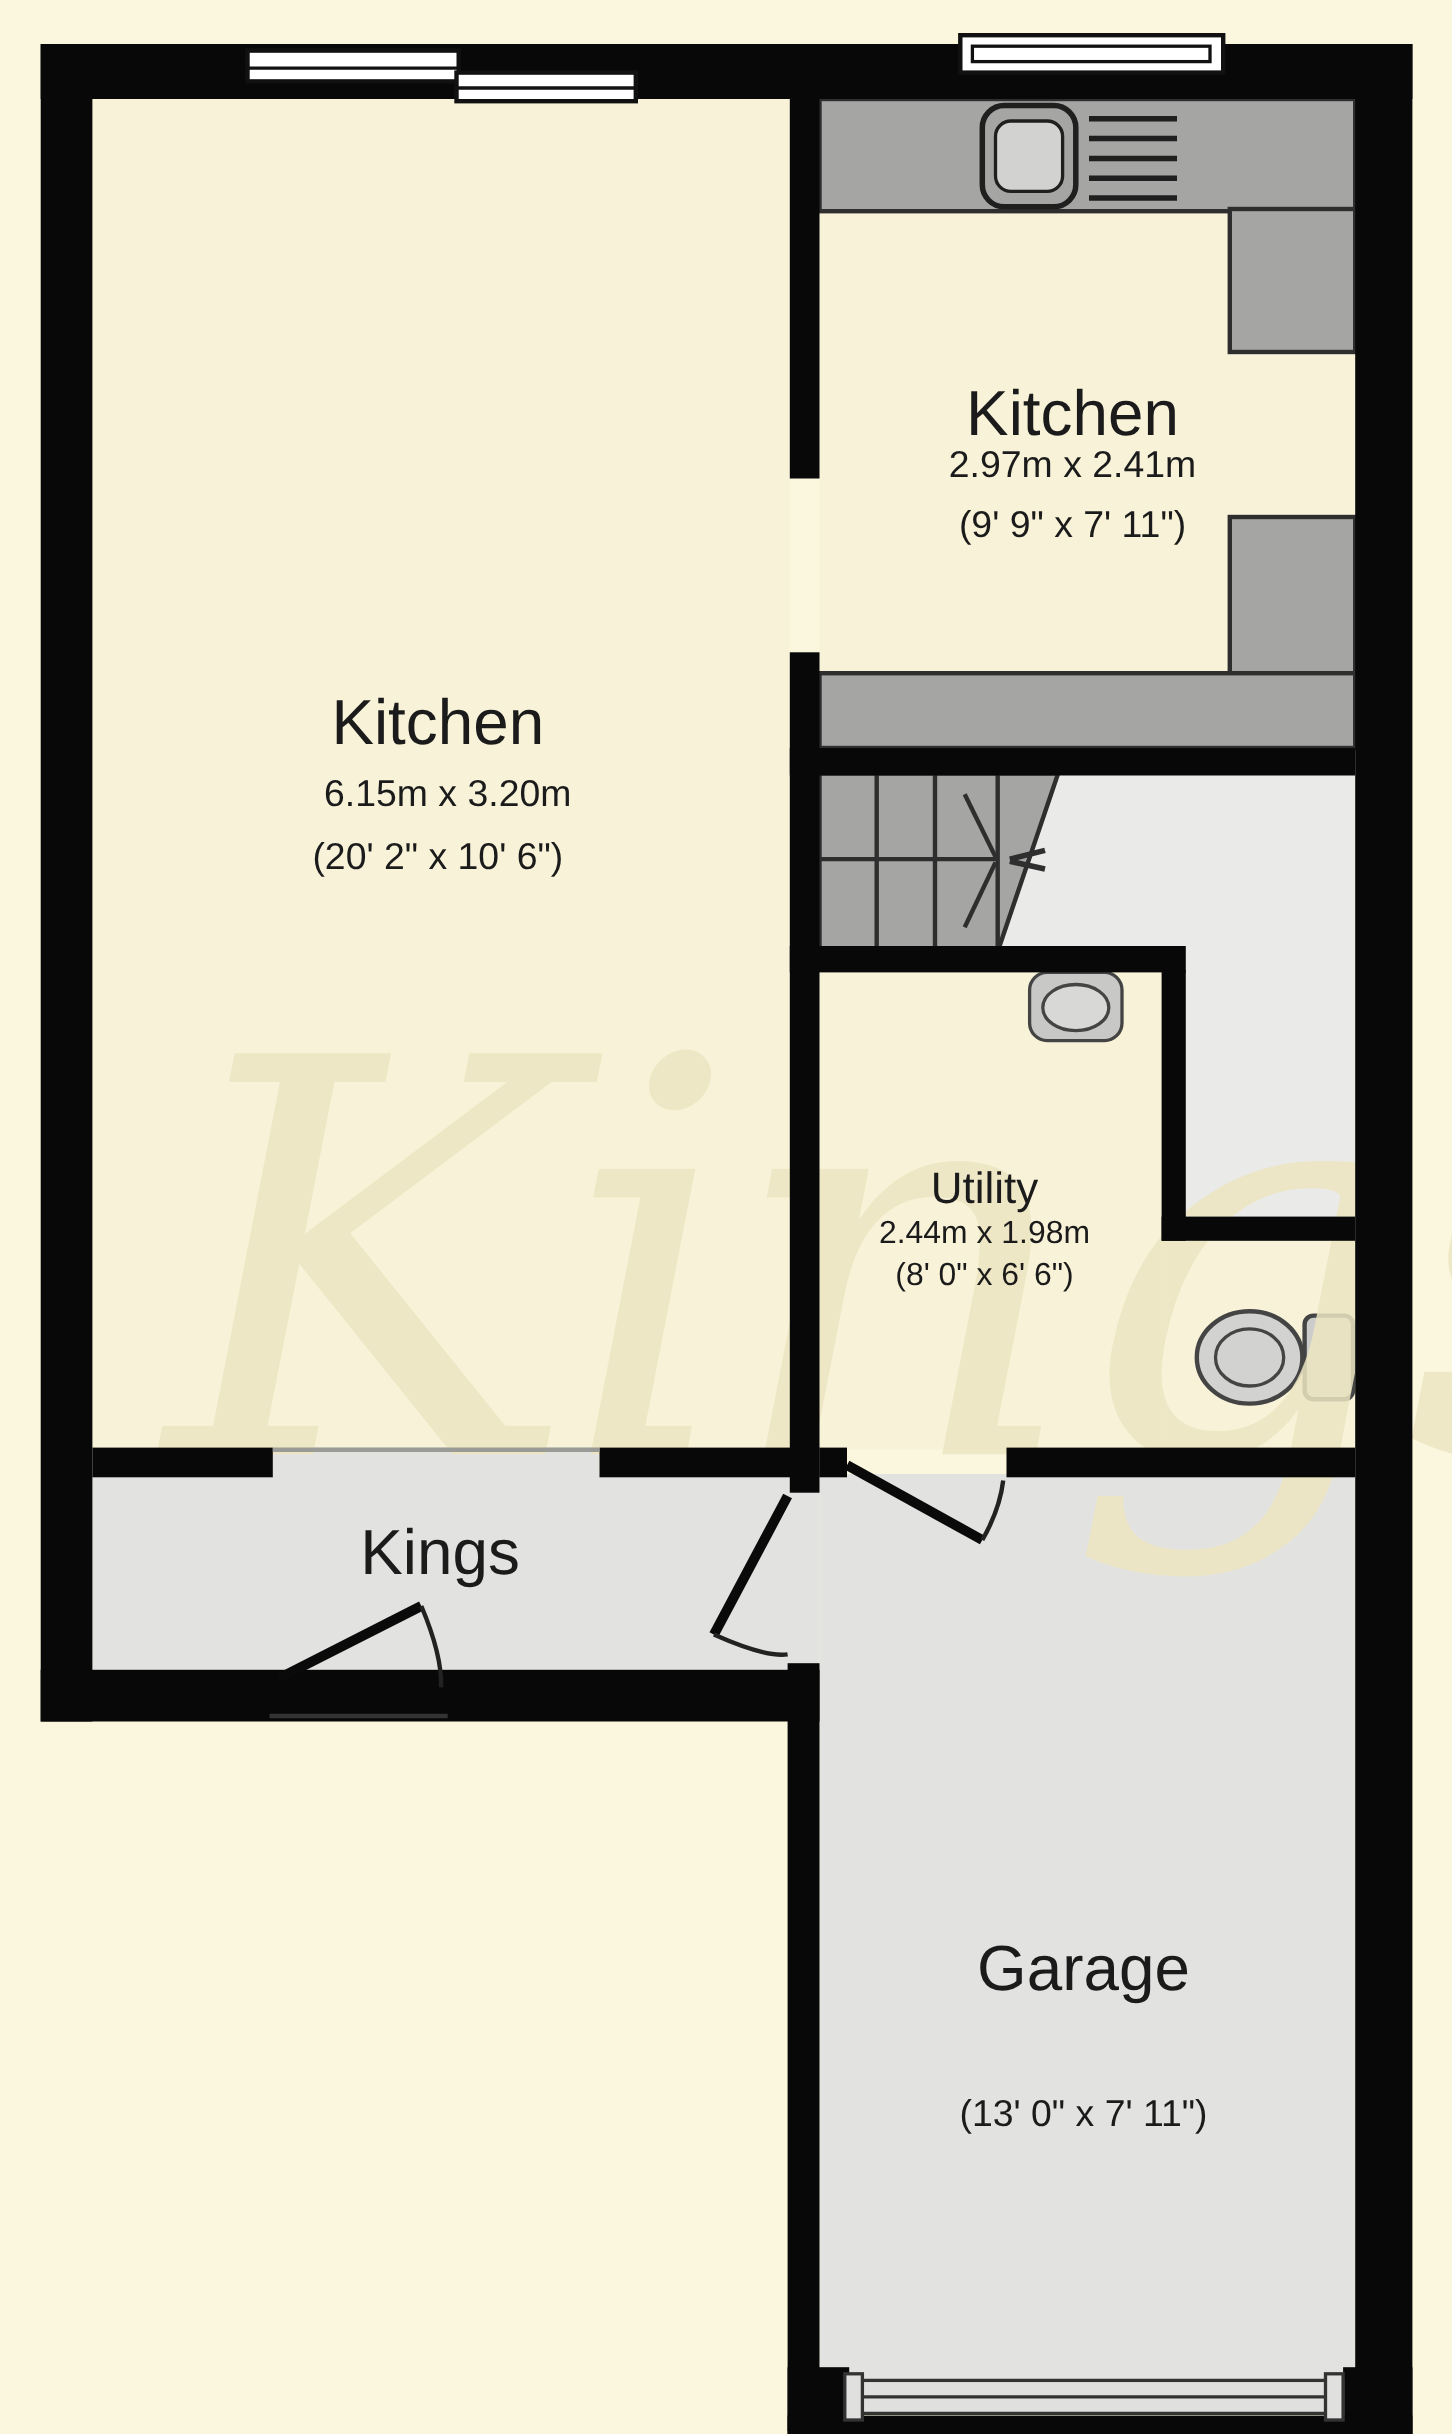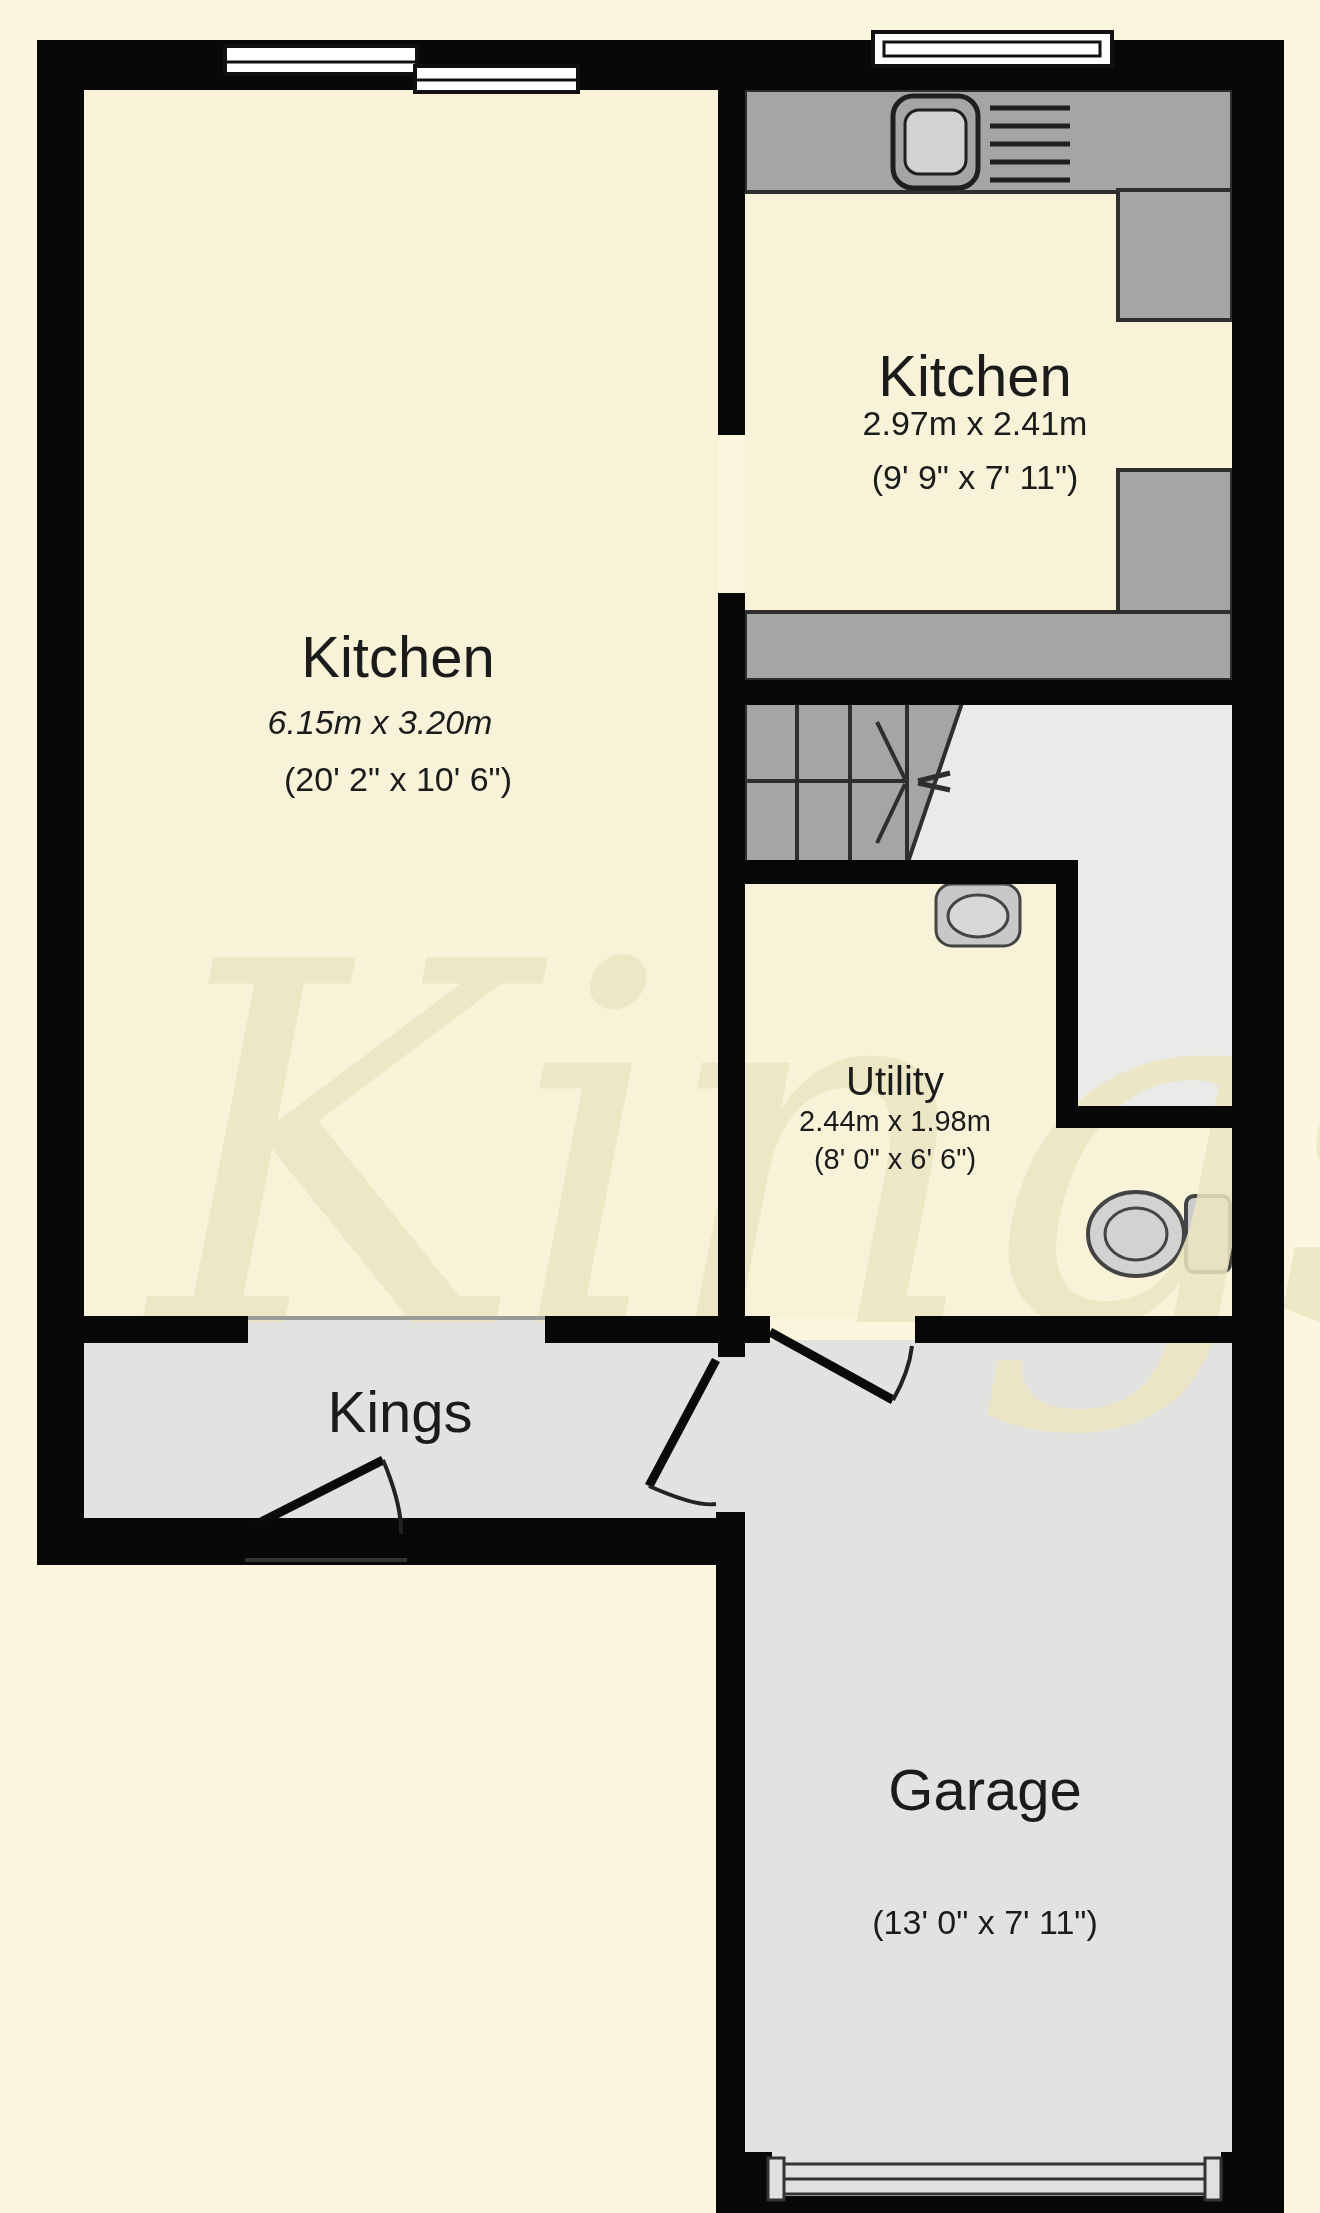--- a/index.html
+++ b/index.html
@@ -133,21 +133,21 @@
       <path d="M 649 1486 Q 696 1507 716 1504" stroke="#222" stroke-width="4"></path>
     </g>
     <g>
       <line x1="770" y1="1332" x2="893" y2="1400" stroke="#0a0a0a" stroke-width="9"></line>
       <path d="M 893 1400 Q 909 1372 912 1346" stroke="#222" stroke-width="4"></path>
     </g>
   </g>
 </svg>
 
   <div class="label room-title" style="left:398px;top:627px;">Kitchen</div>
-  <div class="label room-dim" style="left:380px;top:705px;font-style:italic;">6.15m x 3.20m</div>
+  <div class="label room-dim" style="left:407px;top:705px;">6.15m x 3.20m</div>
   <div class="label room-dim" style="left:398px;top:762px;">(20' 2" x 10' 6")</div>
 
   <div class="label room-title" style="left:975px;top:346px;">Kitchen</div>
   <div class="label room-dim" style="left:975px;top:406px;">2.97m x 2.41m</div>
   <div class="label room-dim" style="left:975px;top:460px;">(9' 9" x 7' 11")</div>
 
   <div class="label room-title-sm" style="left:895px;top:1060px;">Utility</div>
   <div class="label room-dim-sm" style="left:895px;top:1106px;">2.44m x 1.98m</div>
   <div class="label room-dim-sm" style="left:895px;top:1144px;">(8' 0" x 6' 6")</div>
 

